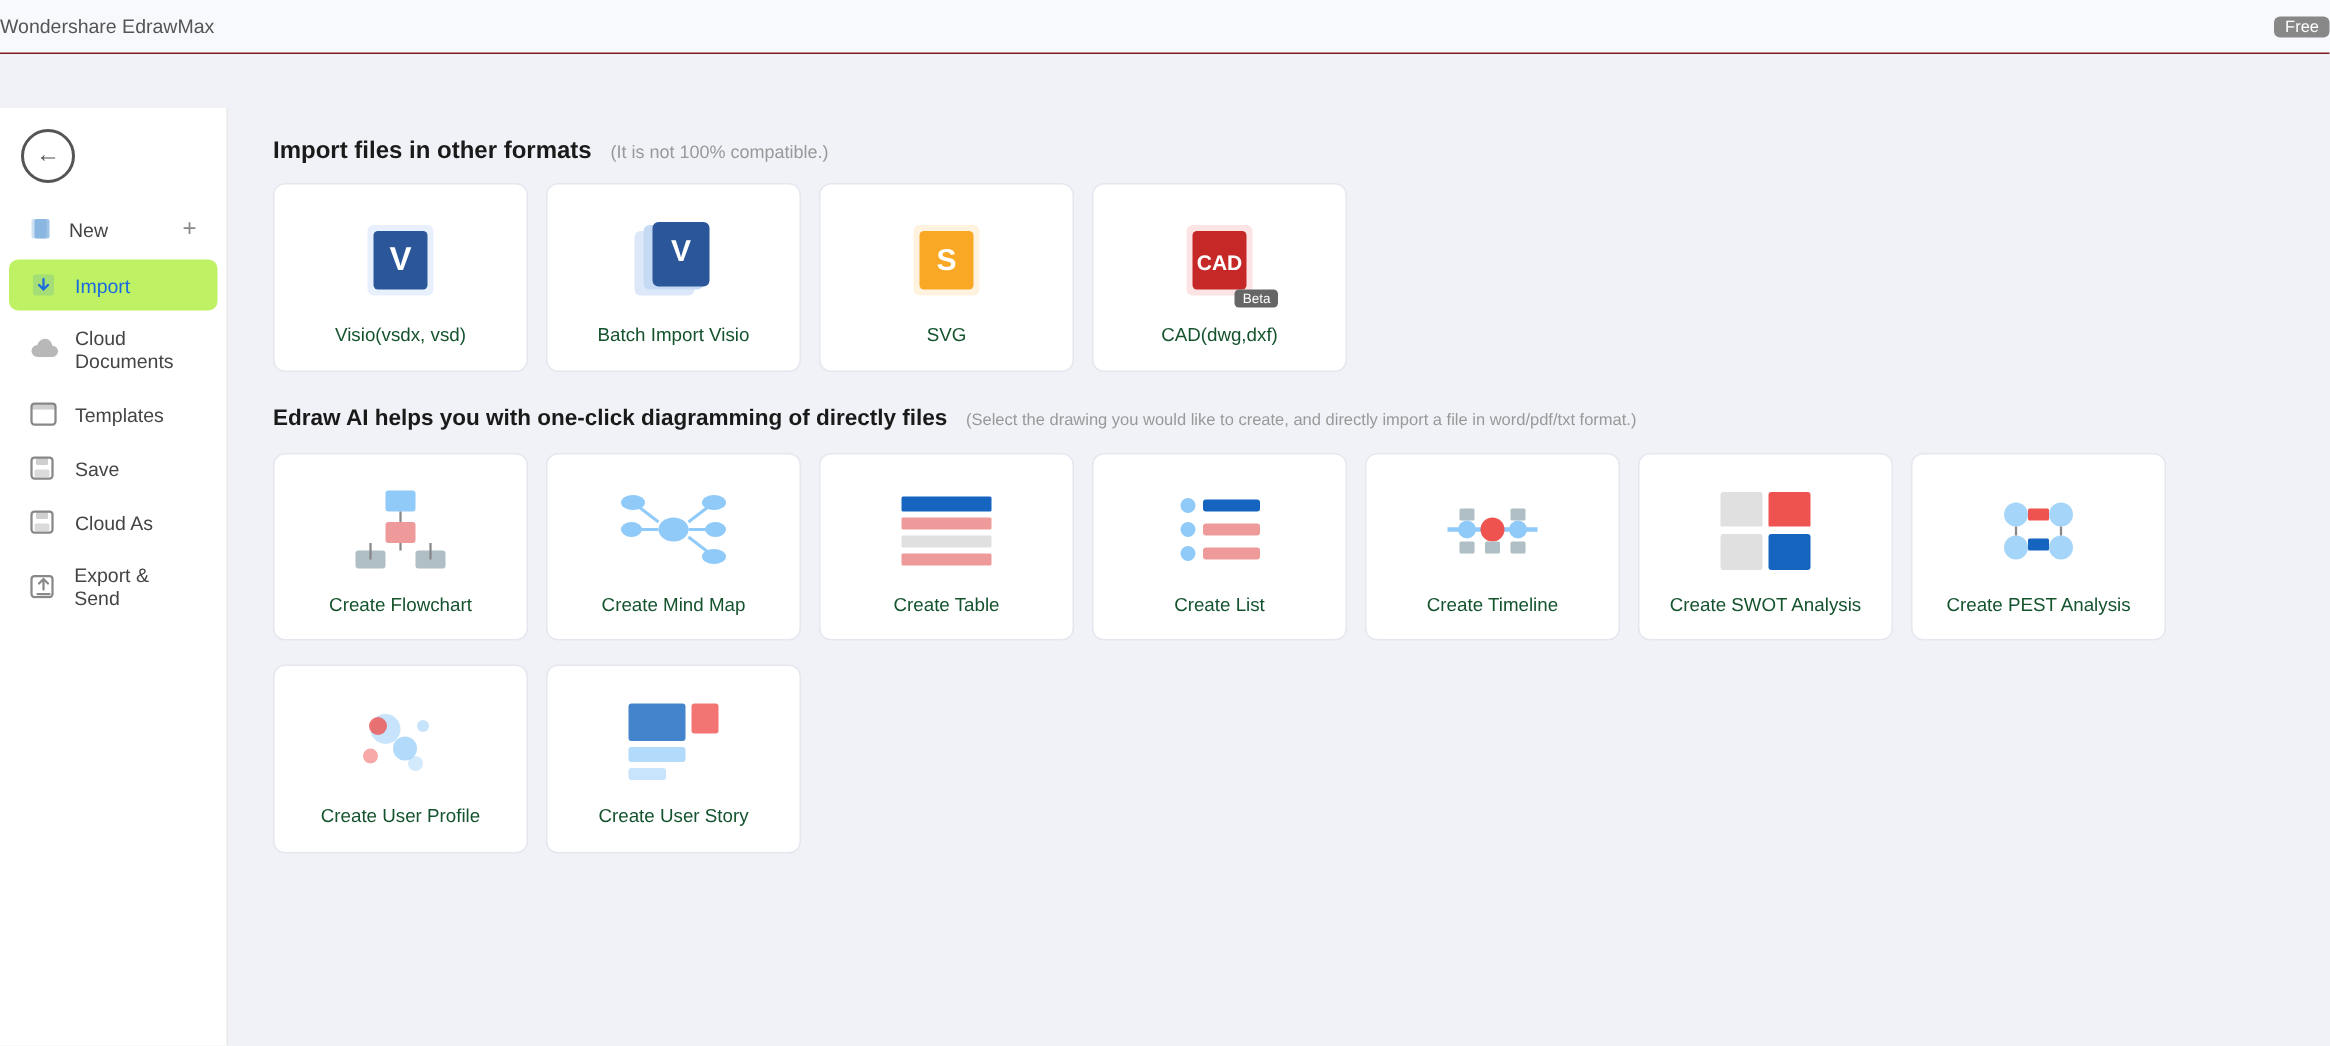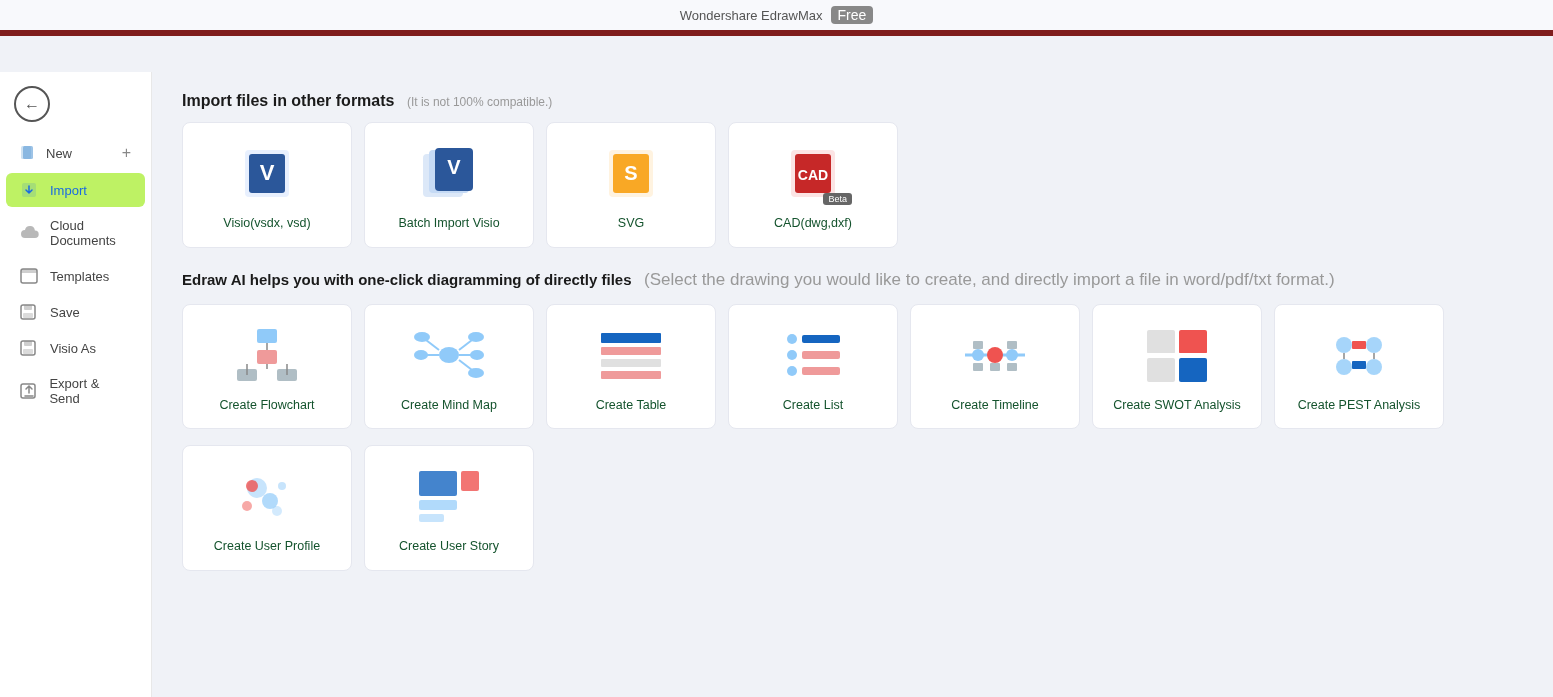--- a/index.html
+++ b/index.html
@@ -79,31 +79,31 @@
     
     .top-bar {
       position: absolute;
       top: 0;
       left: 0;
       width: 1553px;
       height: 36px;
       background: #f8f9fc;
       display: flex;
       align-items: center;
-      justify-content: center;
-      border-bottom: 6px solid #7f1d1d;
+      justify-content: space-between;
+      border-bottom: 1px solid #7f1d1d;
       gap: 8px;
       font-size: 13px;
       color: #555;
     }
 
     .free-badge {
       background: #888;
       color: #fff;
-      font-size: 14px;
+      font-size: 11px;
       padding: 1px 7px;
       border-radius: 4px;
     }
 
     
     .layout {
       display: flex;
       width: 1553px;
       height: 697px;
       padding-top: 36px;
@@ -167,21 +167,21 @@
     }
 
     .ai-section-title {
       font-size: 15px;
       font-weight: 700;
       color: #1a1a1a;
       display: inline;
     }
 
     .ai-section-note {
-      font-size: 17px;
+      font-size: 11px;
       color: #999;
       margin-left: 8px;
       text-align: center;
     }
 
     
     svg { display: block; }
 
     .card-icon-wrap {
       position: relative;
@@ -275,21 +275,21 @@
       </div>
 
       <div class="nav-item">
         <span class="nav-icon">
           <svg width="16" height="16" viewBox="0 0 16 16" fill="none">
             <rect x="1" y="1" width="14" height="14" rx="2" stroke="#888" stroke-width="1.5" fill="none"></rect>
             <rect x="4" y="1" width="8" height="5" rx="1" fill="#888" opacity="0.4"></rect>
             <rect x="3" y="9" width="10" height="5" rx="1" fill="#888" opacity="0.3"></rect>
           </svg>
         </span>
-        <span class="nav-label">Visio As</span>
+        <span class="nav-label">Cloud As</span>
       </div>
 
       <div class="nav-item">
         <span class="nav-icon">
           <svg width="18" height="16" viewBox="0 0 18 16" fill="none">
             <rect x="1" y="1" width="14" height="14" rx="2" stroke="#888" stroke-width="1.5" fill="none"></rect>
             <path d="M9 10V4M6 6l3-3 3 3" stroke="#888" stroke-width="1.5" stroke-linecap="round"></path>
             <path d="M5 13h8" stroke="#888" stroke-width="1.5" stroke-linecap="round"></path>
           </svg>
         </span>

